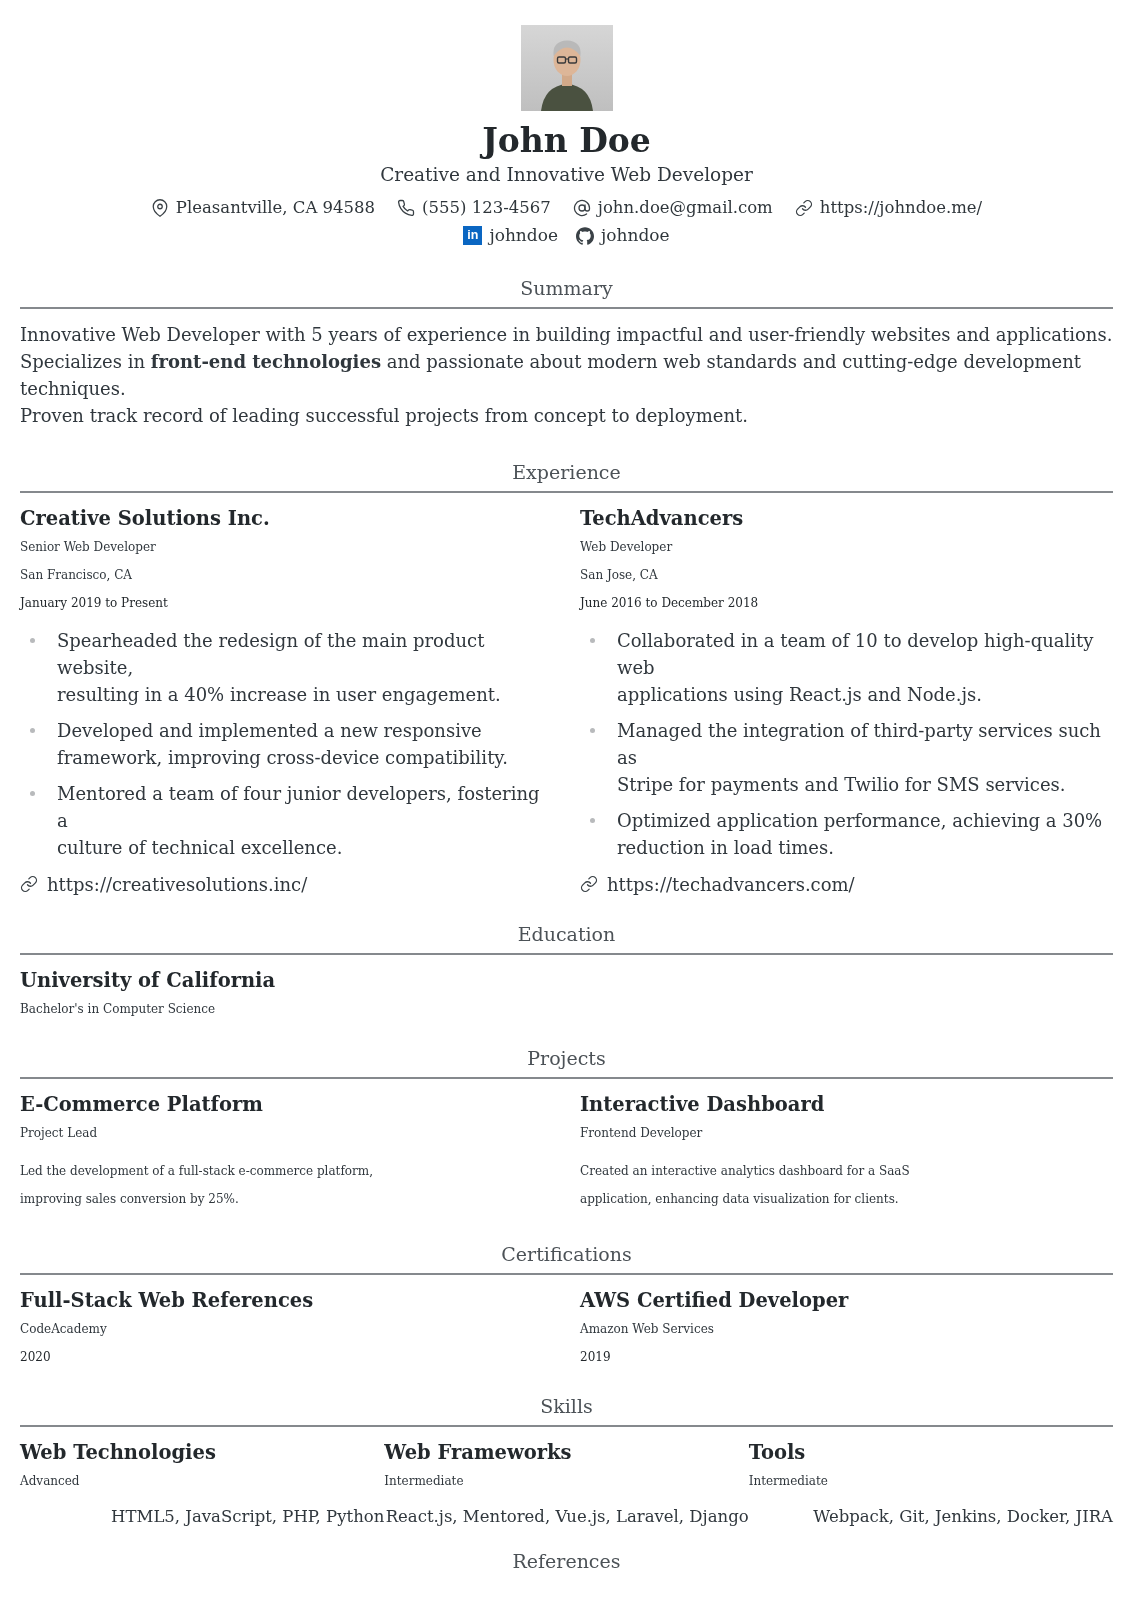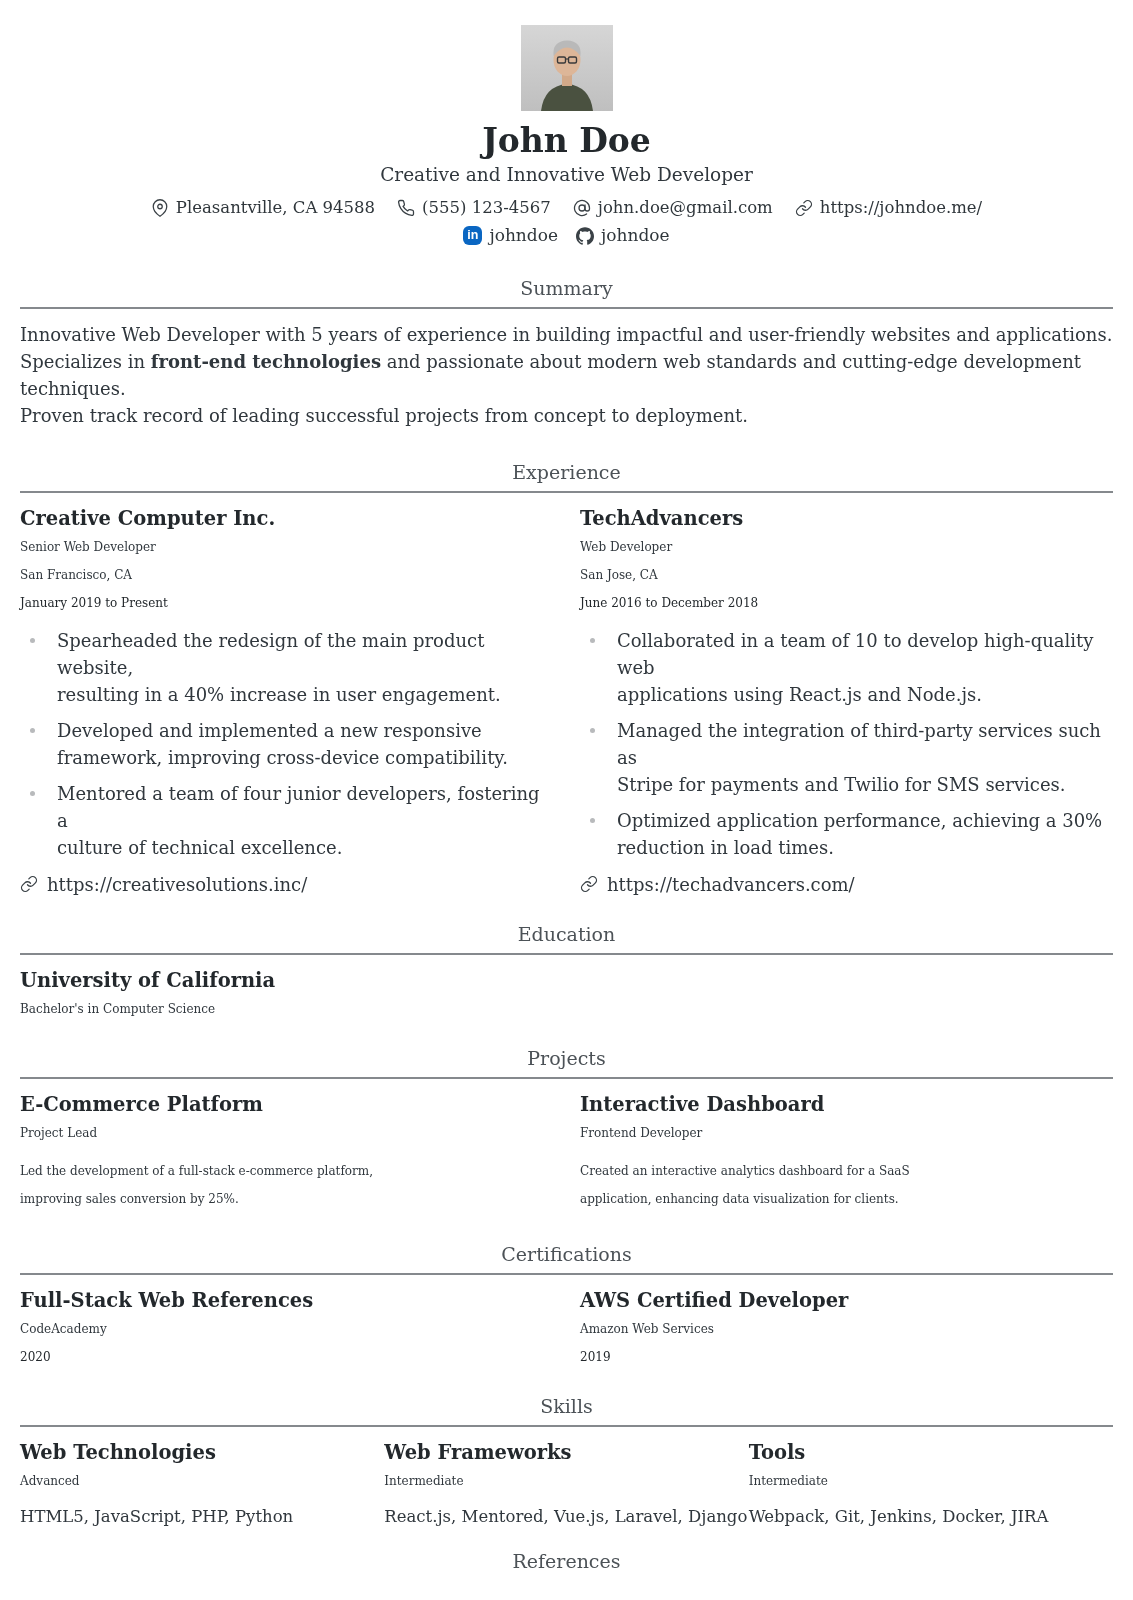--- a/index.html
+++ b/index.html
@@ -22,21 +22,21 @@
   .headline{margin-top:3px;font-size:18.5px;}
   .contact-row{
     margin-top:13px;display:flex;justify-content:center;align-items:center;
     gap:22px;font-size:16.5px;color:#2f363b;
   }
   .contact-row.social{margin-top:8px;font-size:17px;gap:18px;}
   .c-item{display:inline-flex;align-items:flex-end;gap:7px;white-space:nowrap;}
   .c-item .ico{display:inline-flex;width:18px;height:18px;color:#3a4146;}
   .c-item .ico svg{width:18px;height:18px;}
   .li-badge{
-    width:19px;height:19px;border-radius:6px;background:#0a66c2;color:#ffffff;
+    width:19px;height:19px;border-radius:0;background:#0a66c2;color:#ffffff;
     display:inline-flex;align-items:center;justify-content:center;
     font-family:"Liberation Sans",sans-serif;font-size:12.5px;font-weight:bold;
   }
   .gh-ico svg{width:19px;height:19px;}
   
   section{display:block;}
   .sec-h{
     margin:0;text-align:center;font-size:19px;font-weight:normal;color:#4c5257;
     line-height:26px;
   }
@@ -64,21 +64,21 @@
     flex:0 0 auto;width:5px;height:5px;border-radius:50%;
     background:#b8babc;margin:11px 22px 0 10px;
   }
   .blt-text{font-size:18px;line-height:27px;}
   .link-row{
     margin-top:13px;display:flex;align-items:center;gap:9px;font-size:18px;
   }
   .link-row .ico{display:inline-flex;width:18px;height:18px;color:#3a4146;}
   .link-row .ico svg{width:18px;height:18px;}
   .desc{margin-top:10px;}
-  .kw{margin-top:9px;font-size:16.5px;line-height:26px;}
+  .kw{margin-top:9px;font-size:16.5px;line-height:26px;text-align:right;}
 </style>
 </head>
 <body>
 
 <div class="page">
 
   <header class="head">
     <div class="photo">
       <svg viewBox="0 0 92 86" width="92" height="86">
         <defs>
@@ -161,21 +161,21 @@
 Specializes in </span><strong>front-end technologies</strong><span> and passionate about modern web standards and cutting-edge development techniques.
 Proven track record of leading successful projects from concept to deployment.</span></p>
   </section>
 
   <section class="sec-experience">
     <h2 class="sec-h">Experience</h2>
     <div class="rule"></div>
     <div class="grid2">
 
       <article>
-        <h3 class="ename">Creative Computer Inc.</h3>
+        <h3 class="ename">Creative Solutions Inc.</h3>
         <div class="eline">Senior Web Developer</div>
         <div class="eline">San Francisco, CA</div>
         <div class="eline b">January 2019 to Present</div>
         <ul class="blts">
           <li>
             <span class="marker"></span>
             <span class="blt-text pre">Spearheaded the redesign of the main product website,
 resulting in a 40% increase in user engagement.</span>
           </li>
           <li>

